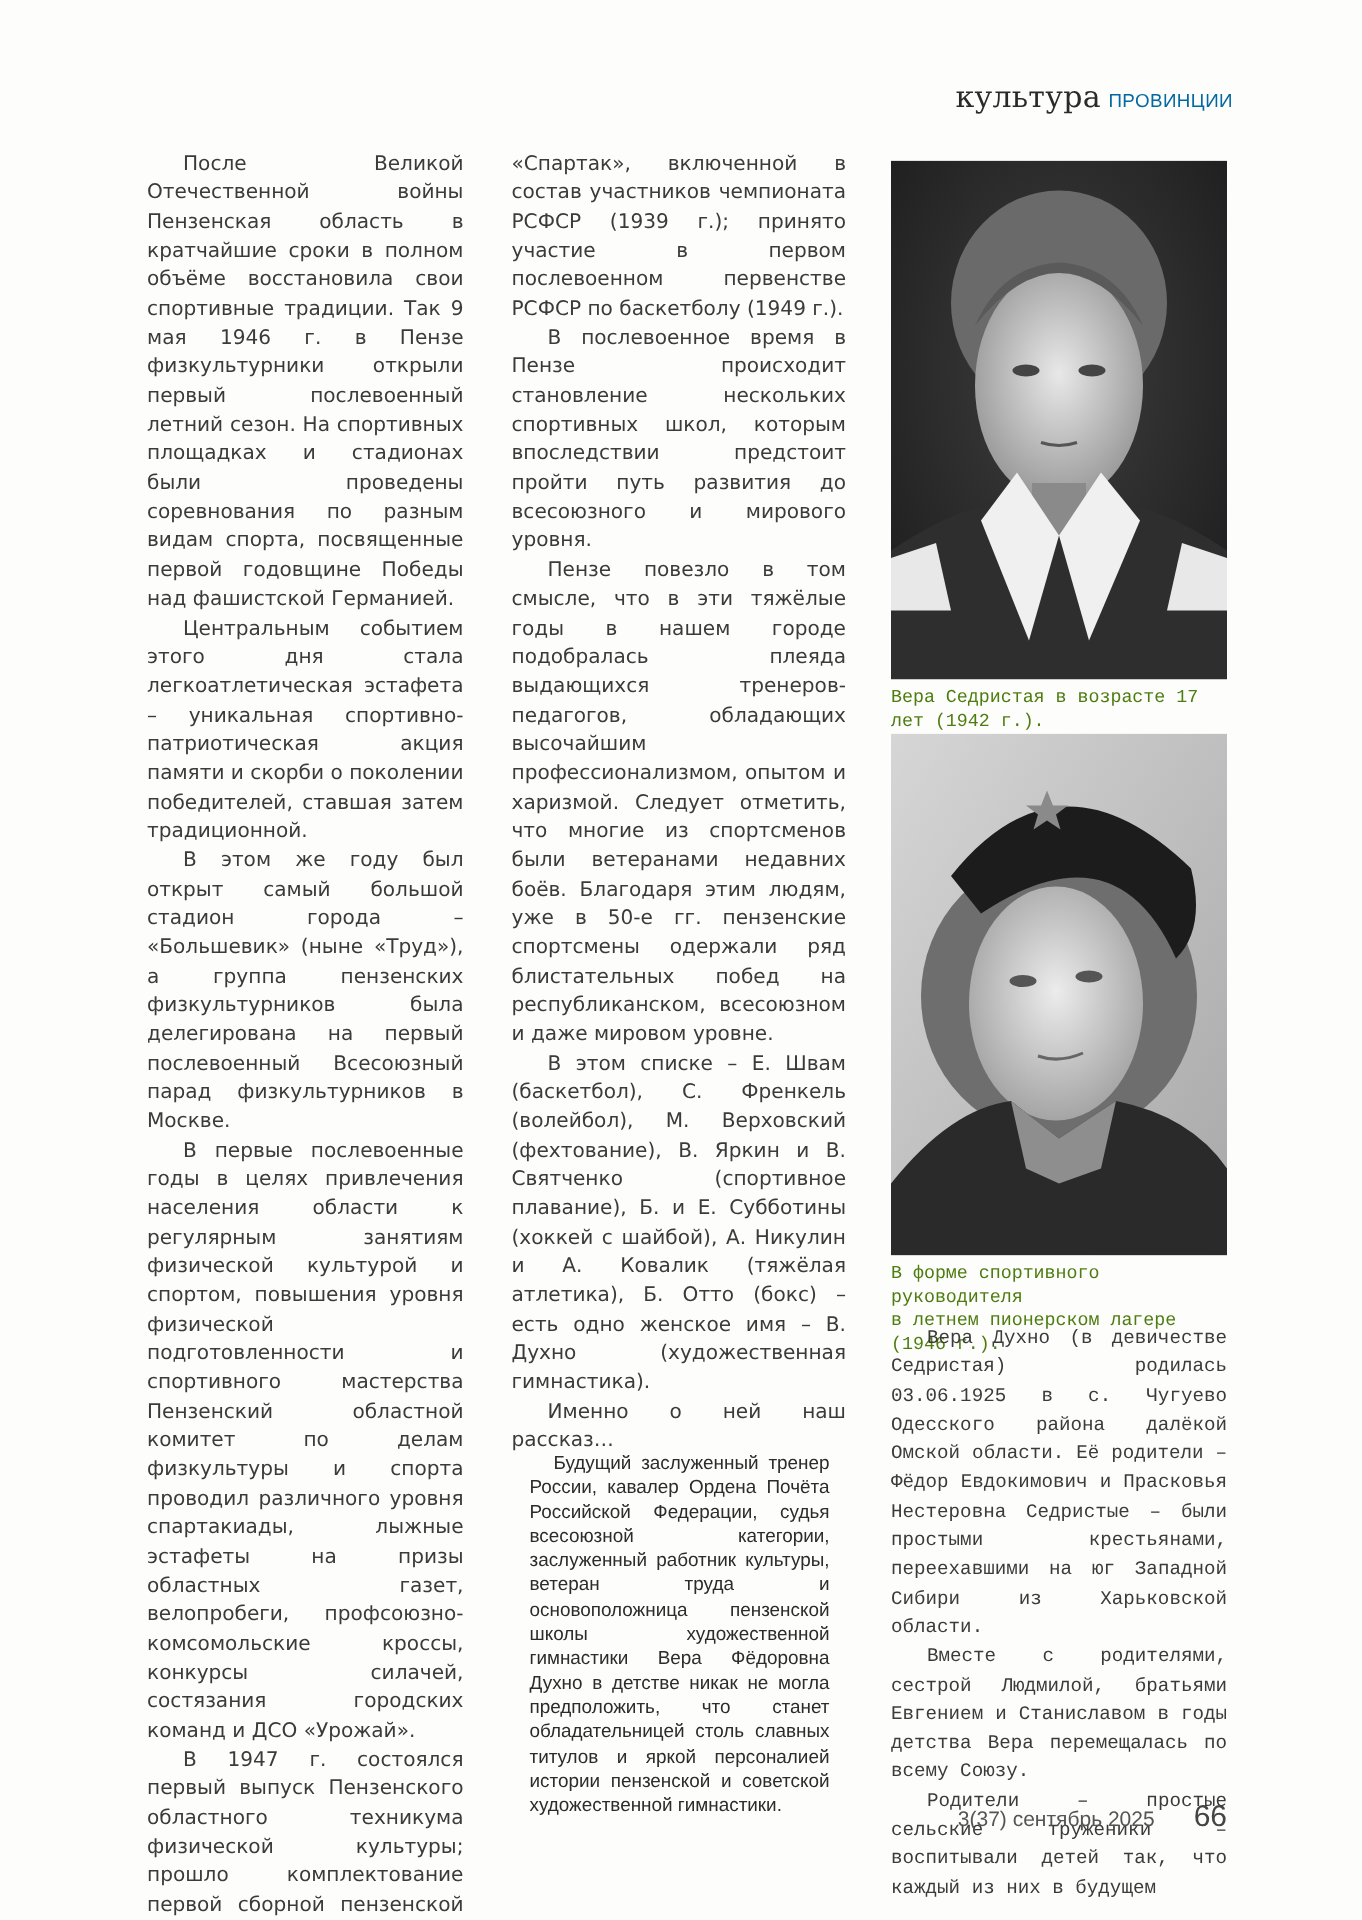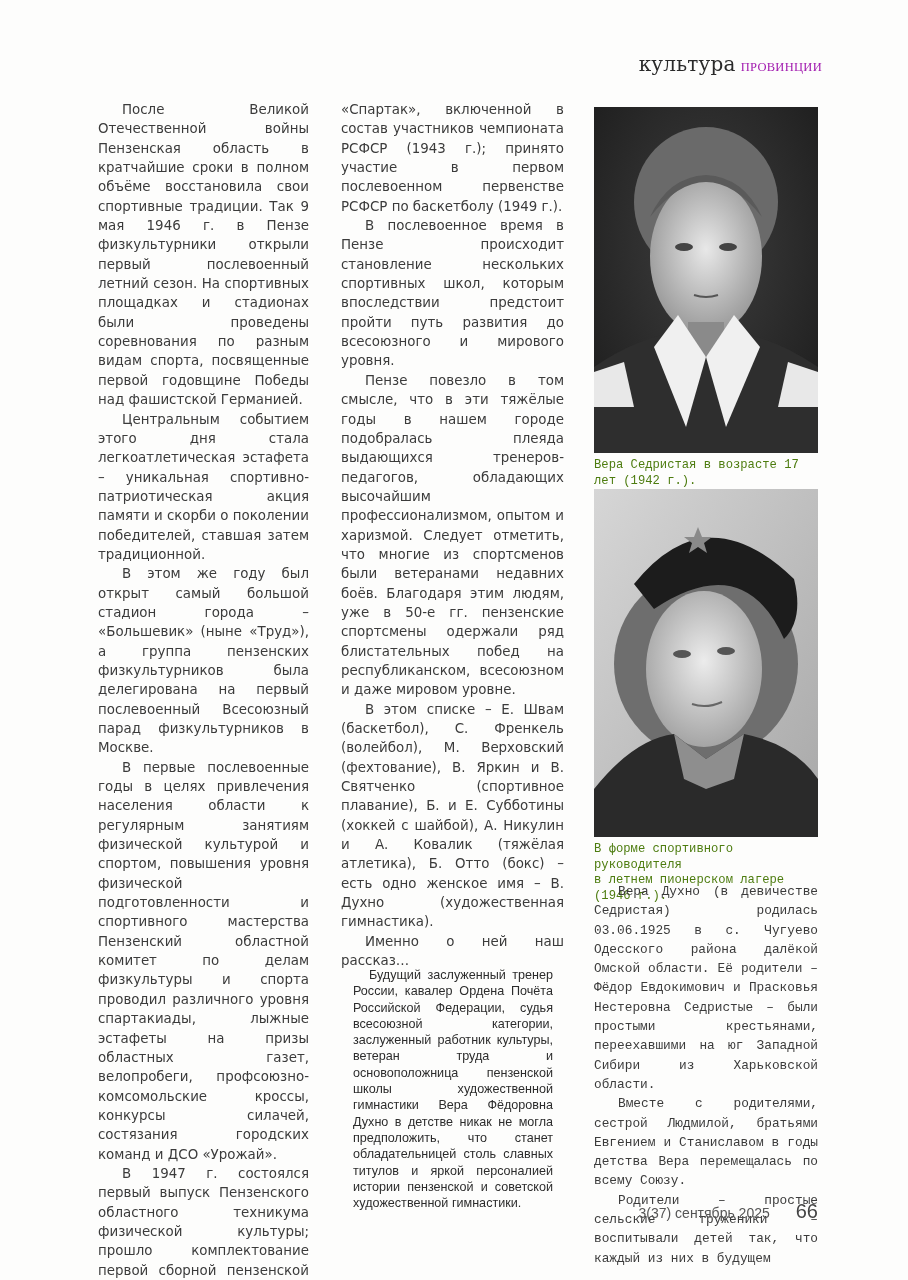--- a/index.html
+++ b/index.html
@@ -13,22 +13,22 @@
   }
   .masthead {
     position: absolute; top: 52px; right: 86px;
     display: flex; align-items: baseline; gap: 5px;
   }
   .masthead .brand {
     font-family: "DejaVu Serif", serif;
     font-size: 20px; color: #2a2a2a; letter-spacing: 0.2px;
   }
   .masthead .sub {
-    font-family: Liberation Serif, serif;
-    font-size: 12.5px; color: #a21caf; letter-spacing: 0.3px;
+    font-family: Liberation Sans, sans-serif;
+    font-size: 12.5px; color: #0369a1; letter-spacing: 0.3px;
   }
   .col {
     position: absolute;
     font-size: 13.4px; line-height: 19.35px;
     text-align: justify; hyphens: manual;
     color: #3b3b3b;
   }
   .col p { margin: 0; text-indent: 24px; }
   .col p.cont { text-indent: 0; }
   .col1 { left: 98px; top: 100px; width: 211px; }
@@ -74,21 +74,21 @@
 
 <div class="col col1">
   <p>После Великой Отечественной войны Пензенская область в кратчайшие сроки в полном объёме восстановила свои спортивные традиции. Так 9 мая 1946 г. в Пензе физкультурники открыли первый послевоенный летний сезон. На спортивных площадках и стадионах были проведены соревнования по разным видам спорта, посвященные первой годовщине Победы над фашистской Германией.</p>
   <p>Центральным событием этого дня стала легкоатлетическая эстафета – уникальная спортивно-патриотическая акция памяти и скорби о поколении победителей, ставшая затем традиционной.</p>
   <p>В этом же году был открыт самый большой стадион города – «Большевик» (ныне «Труд»), а группа пензенских физкультурников была делегирована на первый послевоенный Всесоюзный парад физкультурников в Москве.</p>
   <p>В первые послевоенные годы в целях привлечения населения области к регулярным занятиям физической культурой и спортом, повышения уровня физической подготовленности и спортивного мастерства Пензенский областной комитет по делам физкультуры и спорта проводил различного уровня спартакиады, лыжные эстафеты на призы областных газет, велопробеги, профсоюзно-комсомольские кроссы, конкурсы силачей, состязания городских команд и ДСО «Урожай».</p>
   <p>В 1947 г. состоялся первый выпуск Пензенского областного техникума физической культуры; прошло комплектование первой сборной пензенской хоккейной команды</p>
 </div>
 
 <div class="col col2">
-  <p class="cont">«Спартак», включенной в состав участников чемпионата РСФСР (1943 г.); принято участие в первом послевоенном первенстве РСФСР по баскетболу (1949 г.).</p>
+  <p class="cont">«Спартак», включенной в состав участников чемпионата РСФСР (1939 г.); принято участие в первом послевоенном первенстве РСФСР по баскетболу (1949 г.).</p>
   <p>В послевоенное время в Пензе происходит становление нескольких спортивных школ, которым впоследствии предстоит пройти путь развития до всесоюзного и мирового уровня.</p>
   <p>Пензе повезло в том смысле, что в эти тяжёлые годы в нашем городе подобралась плеяда выдающихся тренеров-педагогов, обладающих высочайшим профессионализмом, опытом и харизмой. Следует отметить, что многие из спортсменов были ветеранами недавних боёв. Благодаря этим людям, уже в 50-е гг. пензенские спортсмены одержали ряд блистательных побед на республиканском, всесоюзном и даже мировом уровне.</p>
   <p>В этом списке – Е. Швам (баскетбол), С. Френкель (волейбол), М. Верховский (фехтование), В. Яркин и В. Святченко (спортивное плавание), Б. и Е. Субботины (хоккей с шайбой), А. Никулин и А. Ковалик (тяжёлая атлетика), Б. Отто (бокс) – есть одно женское имя – В. Духно (художественная гимнастика).</p>
   <p>Именно о ней наш рассказ…</p>
 </div>
 
 <div class="lead">
   <p>Будущий заслуженный тренер России, кавалер Ордена Почёта Российской Федерации, судья всесоюзной категории, заслуженный работник культуры, ветеран труда и основоположница пензенской школы художественной гимнастики Вера Фёдоровна Духно в детстве никак не могла предположить, что станет обладательницей столь славных титулов и яркой персоналией истории пензенской и советской художественной гимнастики.</p>
 </div>
 

